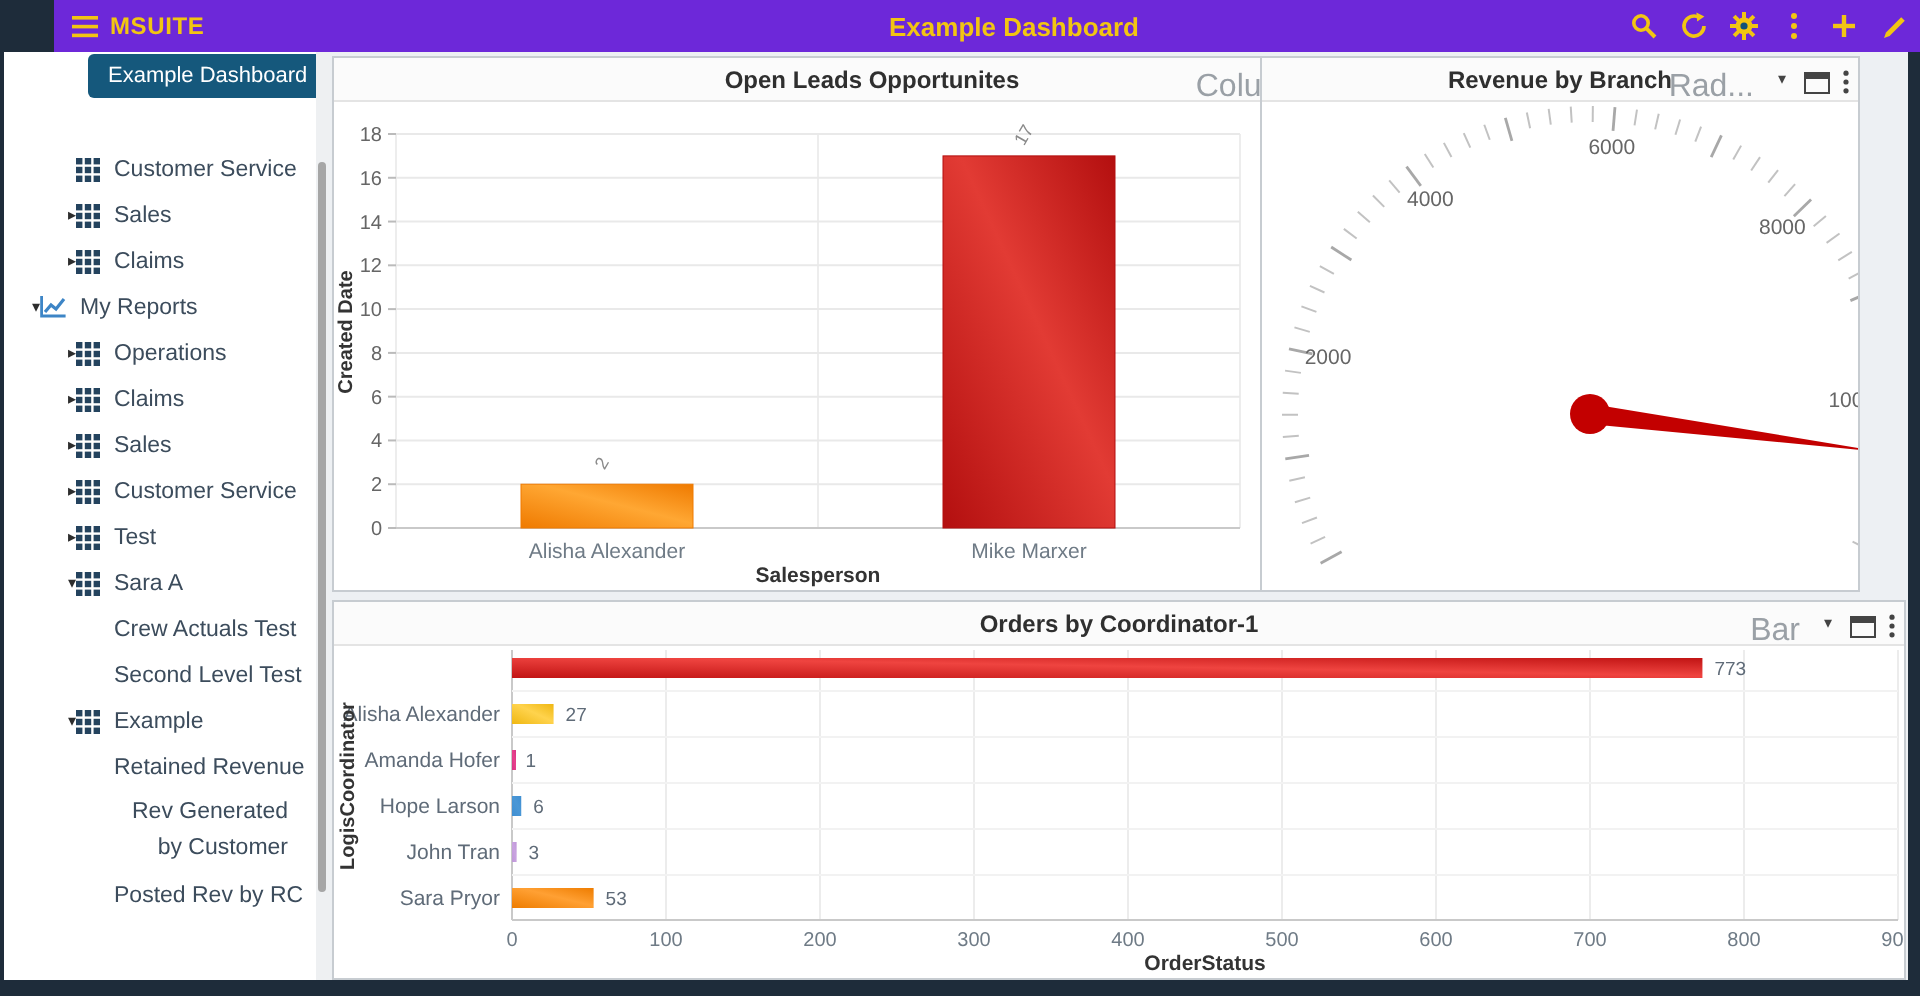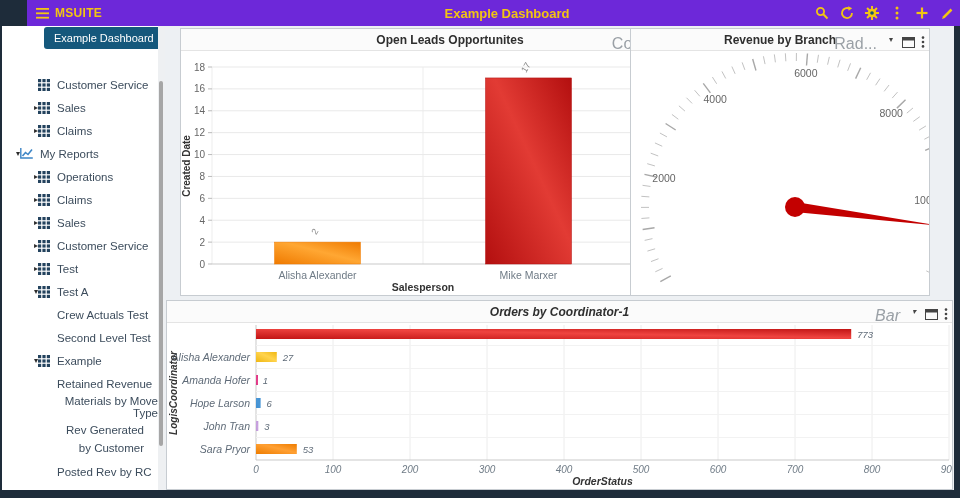--- a/index.html
+++ b/index.html
@@ -37,23 +37,23 @@
   .sb-item.lv2 { padding-left:55px; }
   .sb-item.wrap { line-height:1.55; padding-top:3px; padding-bottom:3px;
     padding-right:14px; }
   .caret { width:13px; font-size:8px; color:#2d2d2d; flex:0 0 13px; }
   .sb-icn { margin-right:7px; display:flex; flex:0 0 auto; }
 
   
   .main { position:absolute; left:165px; top:26px; width:789px; height:464px;
     background:#edf0f3; }
   .panel { position:absolute; background:#fff; border:1px solid #c7ccd1; }
-  #panel-1 { left:15px;   top:2px;   width:540px; height:268px; }
+  #panel-1 { left:1px;   top:2px;   width:540px; height:268px; }
   #panel-2 { left:465px; top:2px;   width:300px; height:268px; }
-  #panel-3 { left:1px;   top:274px; width:787px; height:190px;font-style:italic; }
+  #panel-3 { left:1px;   top:274px; width:787px; height:190px; }
   .panel-header { position:relative; height:22px; border-bottom:1px solid #e4e4e4;
     background:#fbfbfb; }
   .panel-title { position:absolute; left:0; right:0; top:4px; text-align:center;
     font-size:12px; font-weight:bold; color:#2f2f2f; }
   .sel-label { position:absolute; top:6px; right:52px; font-size:16px;
     color:#9aa0a6; cursor:pointer; }
   .sel-caret { position:absolute; top:6px; right:36px; font-size:8px;
     color:#444; cursor:pointer; }
   .win-icon { position:absolute; top:5px; right:14px; cursor:pointer; }
   .kebab-icon { position:absolute; top:5px; right:4px; cursor:pointer; }
@@ -305,21 +305,21 @@
                 <rect x="8.8" y="0" width="3.2" height="3.2"></rect>
                 <rect x="0" y="4.4" width="3.2" height="3.2"></rect>
                 <rect x="4.4" y="4.4" width="3.2" height="3.2"></rect>
                 <rect x="8.8" y="4.4" width="3.2" height="3.2"></rect>
                 <rect x="0" y="8.8" width="3.2" height="3.2"></rect>
                 <rect x="4.4" y="8.8" width="3.2" height="3.2"></rect>
                 <rect x="8.8" y="8.8" width="3.2" height="3.2"></rect>
               </g>
             </svg>
           </span>
-          <span>Test A</span>
+          <span>Sara A</span>
         </div>
         <div class="sb-item lv2">
           <span>Crew Actuals Test</span>
         </div>
         <div class="sb-item lv2">
           <span>Second Level Test</span>
         </div>
         <div class="sb-item lv1">
           <span class="caret">▾</span>
           <span class="sb-icn">
@@ -334,23 +334,20 @@
                 <rect x="0" y="8.8" width="3.2" height="3.2"></rect>
                 <rect x="4.4" y="8.8" width="3.2" height="3.2"></rect>
                 <rect x="8.8" y="8.8" width="3.2" height="3.2"></rect>
               </g>
             </svg>
           </span>
           <span>Example</span>
         </div>
         <div class="sb-item lv2">
           <span>Retained Revenue</span>
-        </div>
-        <div class="sb-item lv2">
-          <span>Materials by Move Type</span>
         </div>
         <div class="sb-item lv2 wrap">
           <span>Rev Generated by Customer</span>
         </div>
         <div class="sb-item lv2">
           <span>Posted Rev by RC</span>
         </div>
       </div>
     <div class="sb-scrollbar">
       <div class="sb-thumb"></div>

